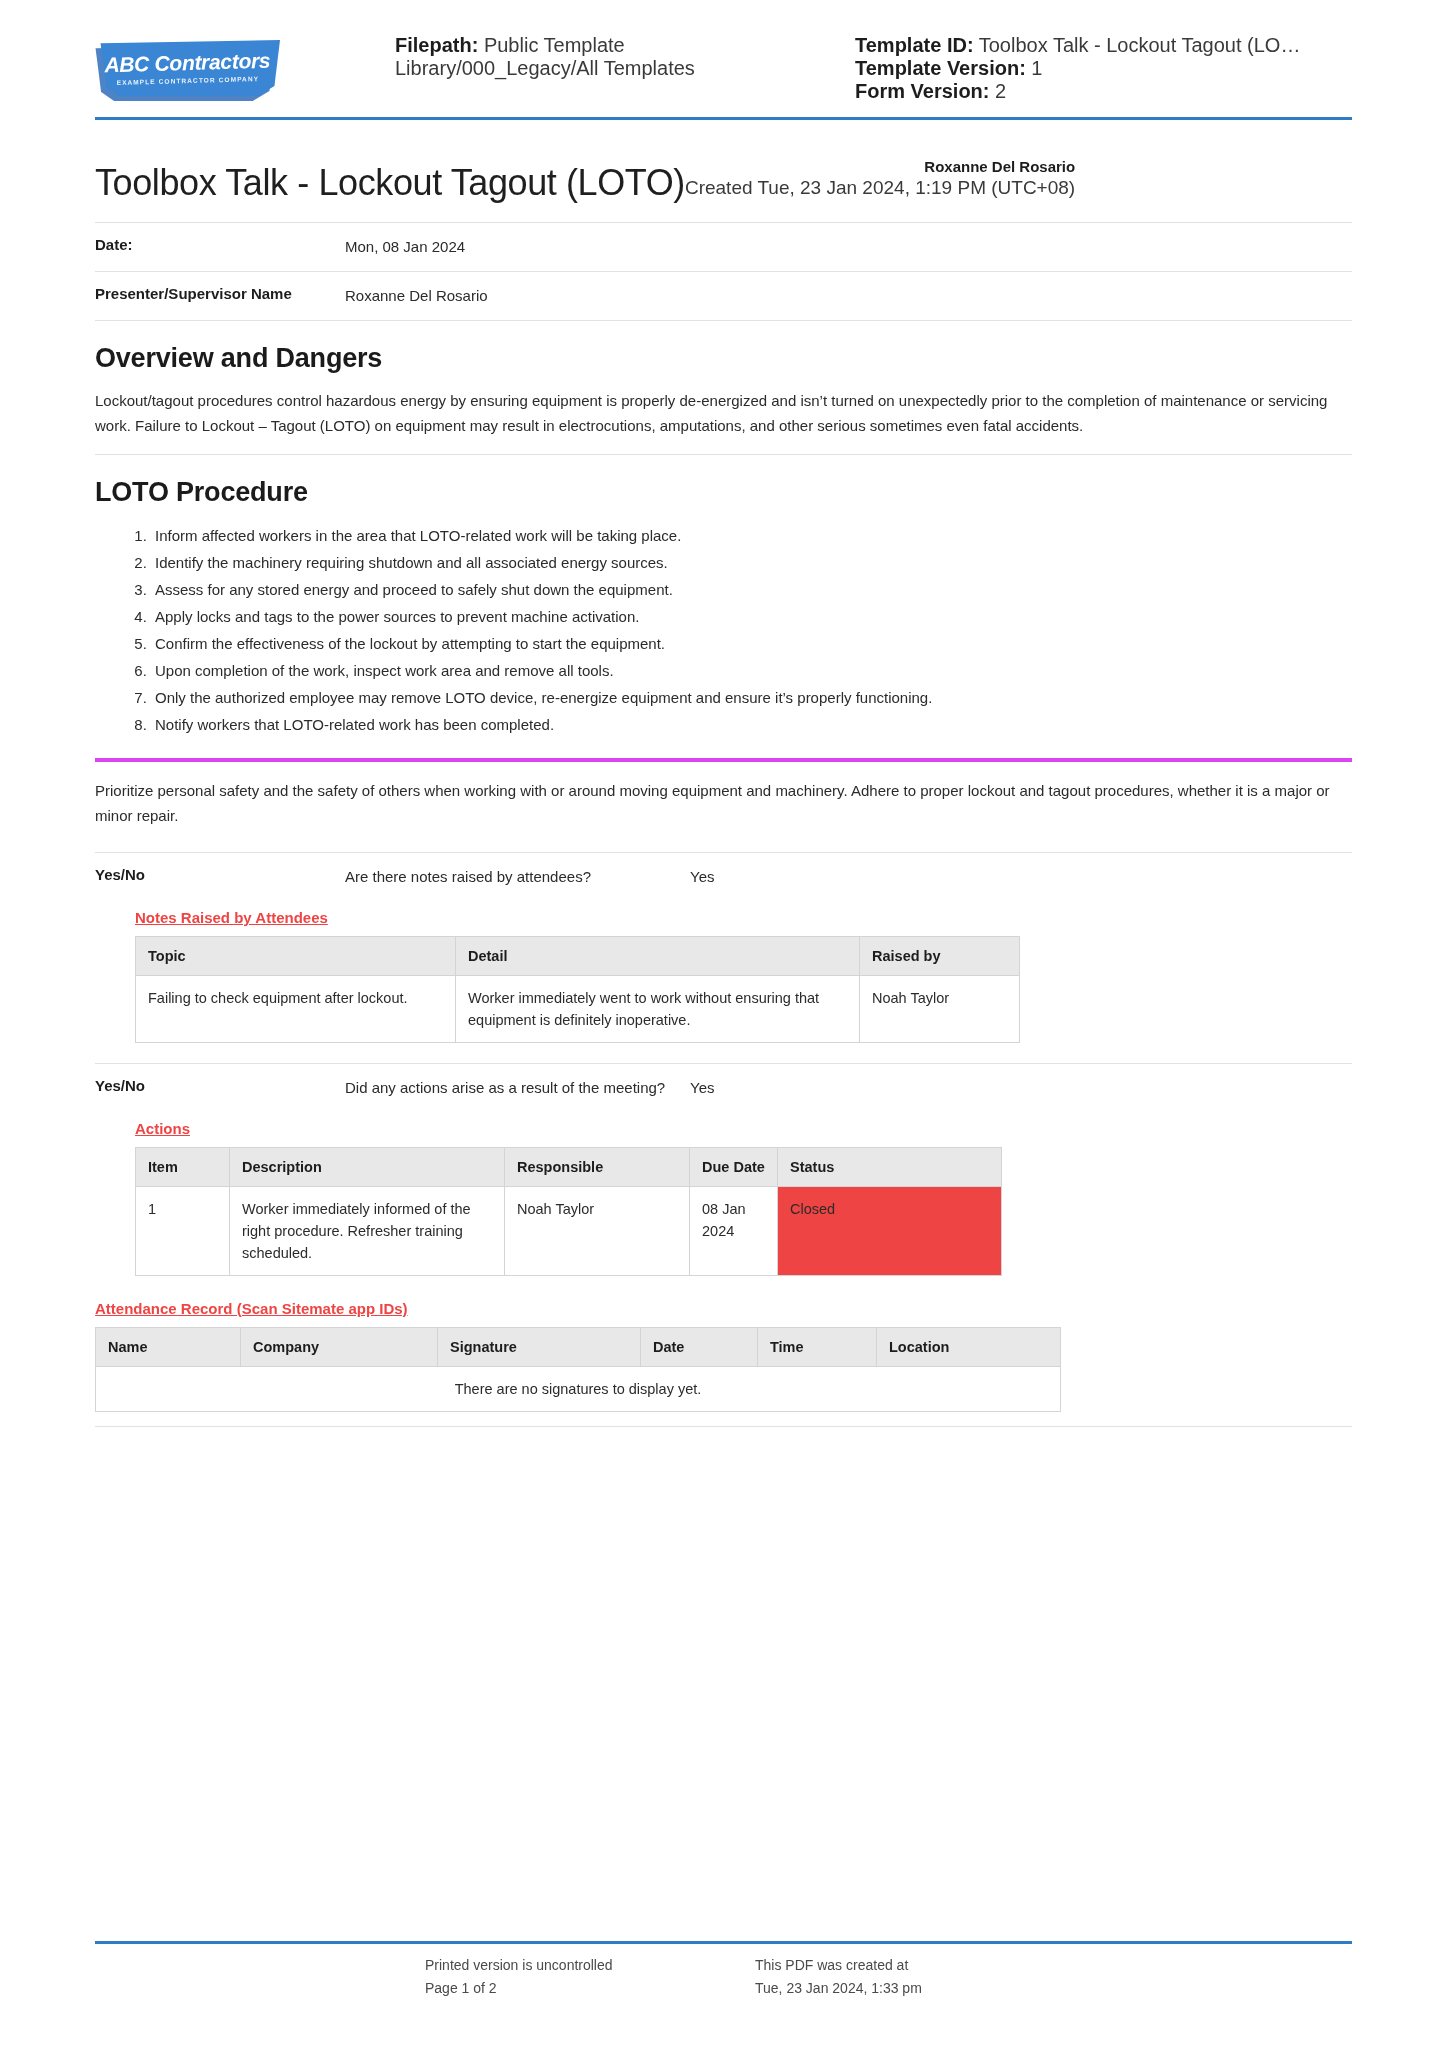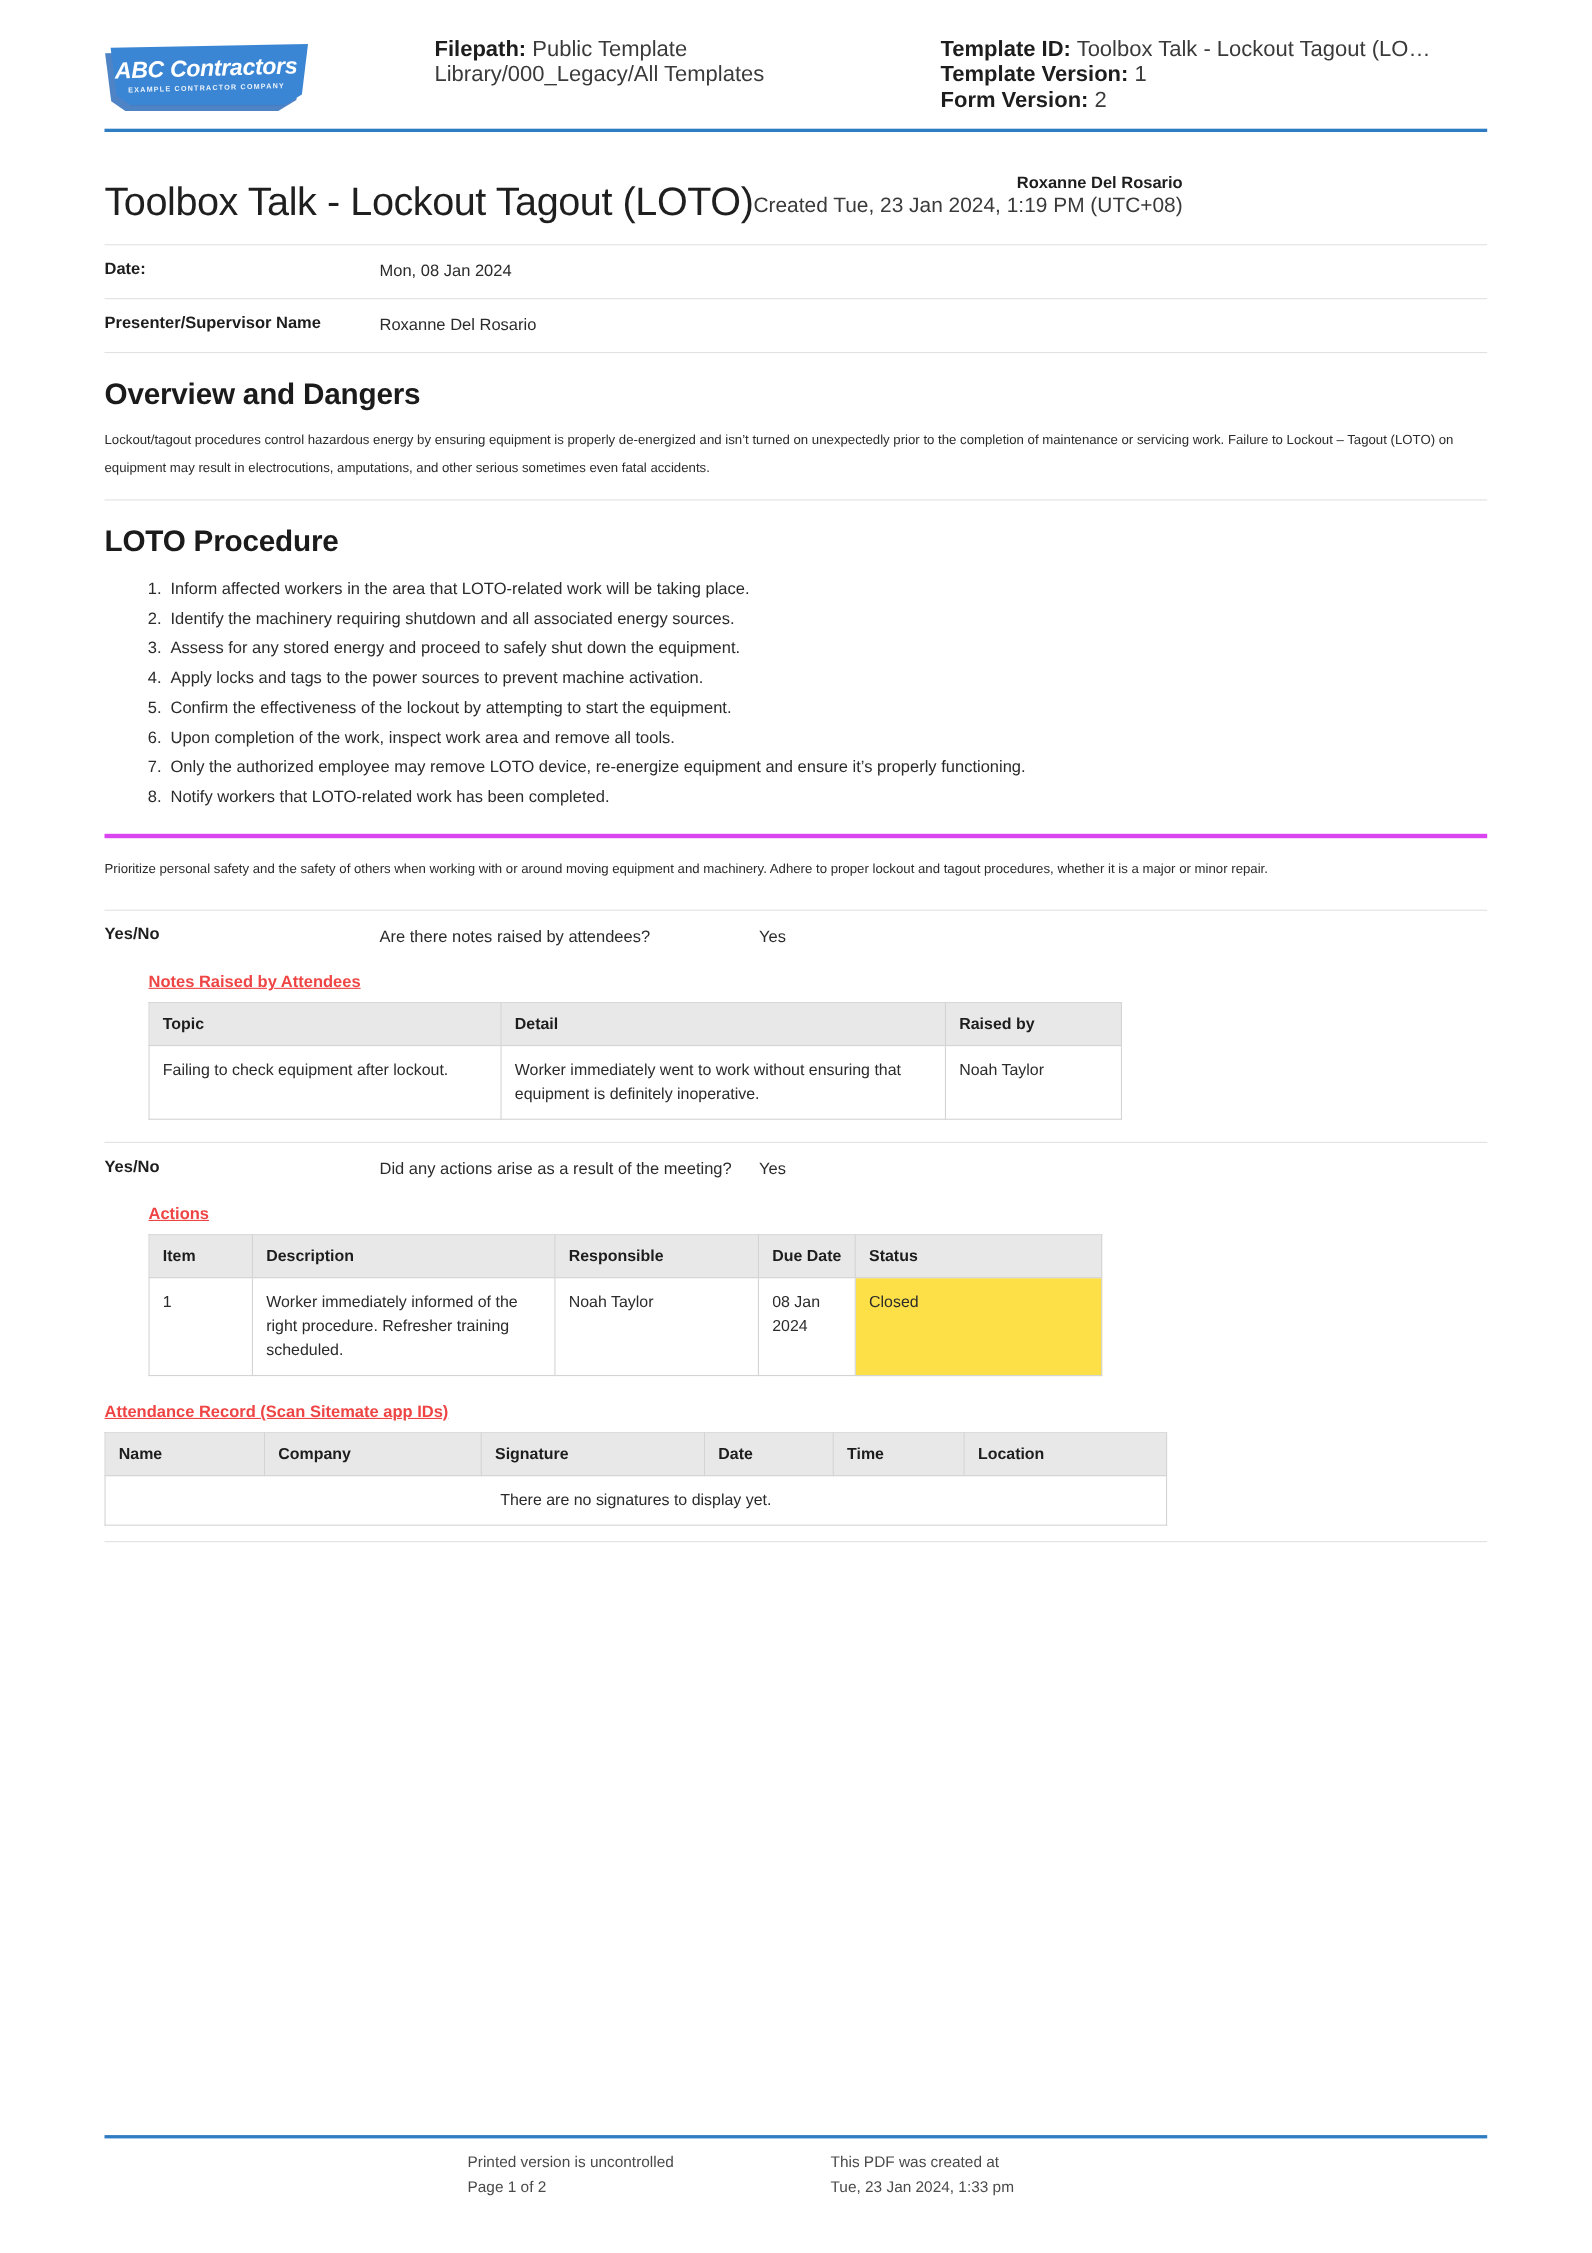--- a/index.html
+++ b/index.html
@@ -120,21 +120,21 @@
   
   .section { border-top: 1px solid #e2e2e2; padding-top: 18px; }
   .section-title {
     font-size: 27px;
     font-weight: bold;
     color: #1b1b1b;
     margin: 4px 0 14px 0;
     letter-spacing: -0.2px;
   }
   .body-text {
-    font-size: 12px;
+    font-size: 15px;
     line-height: 25px;
     color: #2b2b2b;
     margin: 0 0 16px 0;
   }
   .proc-list {
     margin: 4px 0 20px 0;
     padding-left: 56px;
   }
   .proc-list li {
     font-size: 15px;
@@ -173,21 +173,21 @@
     padding: 11px 12px;
     vertical-align: middle;
   }
   table.grid td {
     border: 1px solid #d4d4d4;
     padding: 11px 12px;
     vertical-align: top;
     color: #2b2b2b;
     line-height: 22px;
   }
-  td.status-closed { background: #fde047; }
+  td.status-closed { background: #ef4444; }
   td.empty-msg {
     text-align: center;
     color: #2b2b2b;
     padding: 14px 12px;
     border: 1px solid #d4d4d4;
   }
 
   .notes-table { width: 884px; }
   .actions-table { width: 866px; }
   .attendance-table { width: 965px; }

